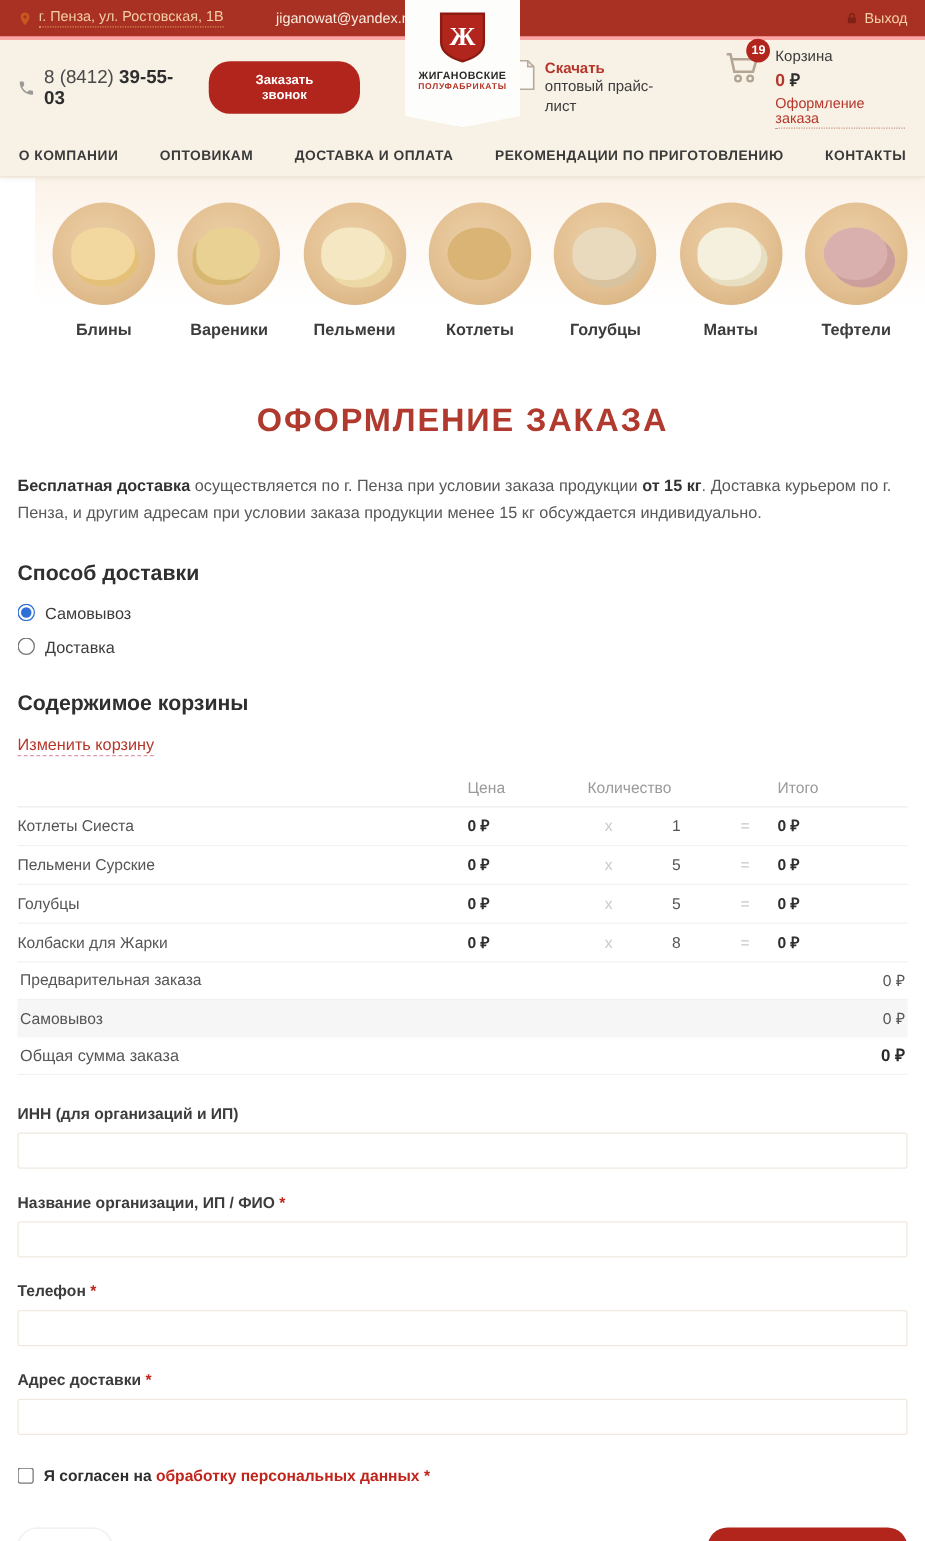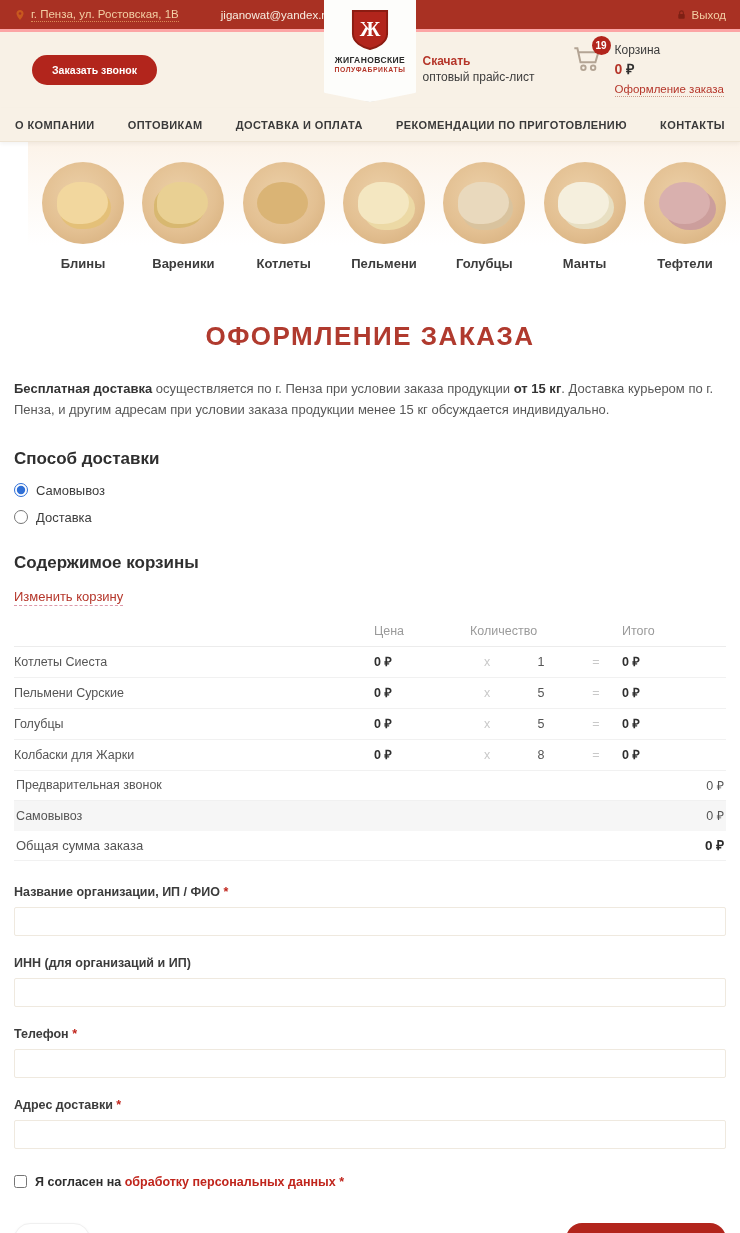--- a/index.html
+++ b/index.html
@@ -118,20 +118,26 @@
     <span class="topbar-logout">
       <svg width="11" height="12" viewBox="0 0 24 24">
           <rect x="5" y="10" width="14" height="10" rx="2" fill="#7e2014"></rect>
           <path d="M8 10V7a4 4 0 0 1 8 0v3" fill="none" stroke="#7e2014" stroke-width="2.4"></path>
         </svg>
       <span>Выход</span>
     </span>
   </div>
 
   <div class="header">
+    <span class="phone-block">
+      <svg width="15" height="15" viewBox="0 0 24 24">
+          <path fill="#9a9a96" d="M6.6 10.8c1.4 2.8 3.8 5.1 6.6 6.6l2.2-2.2c.3-.3.7-.4 1-.2 1.1.4 2.3.6 3.6.6.6 0 1 .4 1 1V20c0 .6-.4 1-1 1C10.6 21 3 13.4 3 4c0-.6.4-1 1-1h3.5c.6 0 1 .4 1 1 0 1.2.2 2.4.6 3.6.1.3 0 .7-.2 1l-2.3 2.2z"></path>
+        </svg>
+      <span><span>8 (8412) </span><b>39-55-03</b></span>
+    </span>
     <button class="callback-btn">Заказать звонок</button>
     <div class="header-center-space"></div>
     <div class="pricelist">
       <svg width="22" height="26" viewBox="0 0 22 26">
           <path d="M2 1h13l5 5v19H2z" fill="#fdfbf8" stroke="#b7aa9a" stroke-width="1.4"></path>
           <path d="M15 1v5h5" fill="none" stroke="#b7aa9a" stroke-width="1.4"></path>
         </svg>
       <div class="pricelist-text">
         <div class="red">Скачать</div>
         <div>оптовый прайс-лист</div>
@@ -174,27 +180,27 @@
 
 <div class="categories">
   <div class="cat cat-blini">
       <div class="cat-circle"></div>
       <div class="cat-label">Блины</div>
     </div>
   <div class="cat cat-vareniki">
       <div class="cat-circle"></div>
       <div class="cat-label">Вареники</div>
     </div>
+  <div class="cat cat-pelmeni">
+      <div class="cat-circle"></div>
+      <div class="cat-label">Пельмени</div>
+    </div>
   <div class="cat cat-kotlety">
       <div class="cat-circle"></div>
       <div class="cat-label">Котлеты</div>
-    </div>
-  <div class="cat cat-pelmeni">
-      <div class="cat-circle"></div>
-      <div class="cat-label">Пельмени</div>
     </div>
   <div class="cat cat-golubtsy">
       <div class="cat-circle"></div>
       <div class="cat-label">Голубцы</div>
     </div>
   <div class="cat cat-manty">
       <div class="cat-circle"></div>
       <div class="cat-label">Манты</div>
     </div>
   <div class="cat cat-tefteli">
@@ -257,41 +263,41 @@
     <div class="crow">
       <span class="c-name">Колбаски для Жарки</span>
       <span class="c-price">0 ₽</span>
       <span class="c-x">x</span>
       <span class="c-qty">8</span>
       <span class="c-eq">=</span>
       <span class="c-total">0 ₽</span>
     </div>
 
     <div class="srow">
-      <span>Предварительная звонок</span>
+      <span>Предварительная заказа</span>
       <span class="s-val">0 ₽</span>
     </div>
     <div class="srow shaded">
       <span>Самовывоз</span>
       <span class="s-val">0 ₽</span>
     </div>
     <div class="srow total">
       <span>Общая сумма заказа</span>
       <span class="s-val">0 ₽</span>
     </div>
   </div>
 
   
   <div class="form">
     <div class="field">
+      <div class="field-label"><span>ИНН (для организаций и ИП)</span> <span class="req"></span></div>
+      <input type="text" value="" style="">
+    </div>
+    <div class="field">
       <div class="field-label"><span>Название организации, ИП / ФИО</span> <span class="req">*</span></div>
-      <input type="text" value="" style="">
-    </div>
-    <div class="field">
-      <div class="field-label"><span>ИНН (для организаций и ИП)</span> <span class="req"></span></div>
       <input type="text" value="" style="">
     </div>
     <div class="field">
       <div class="field-label"><span>Телефон</span> <span class="req">*</span></div>
       <input type="text" value="" style="">
     </div>
     <div class="field">
       <div class="field-label"><span>Адрес доставки</span> <span class="req">*</span></div>
       <input type="text" value="" style="">
     </div>

